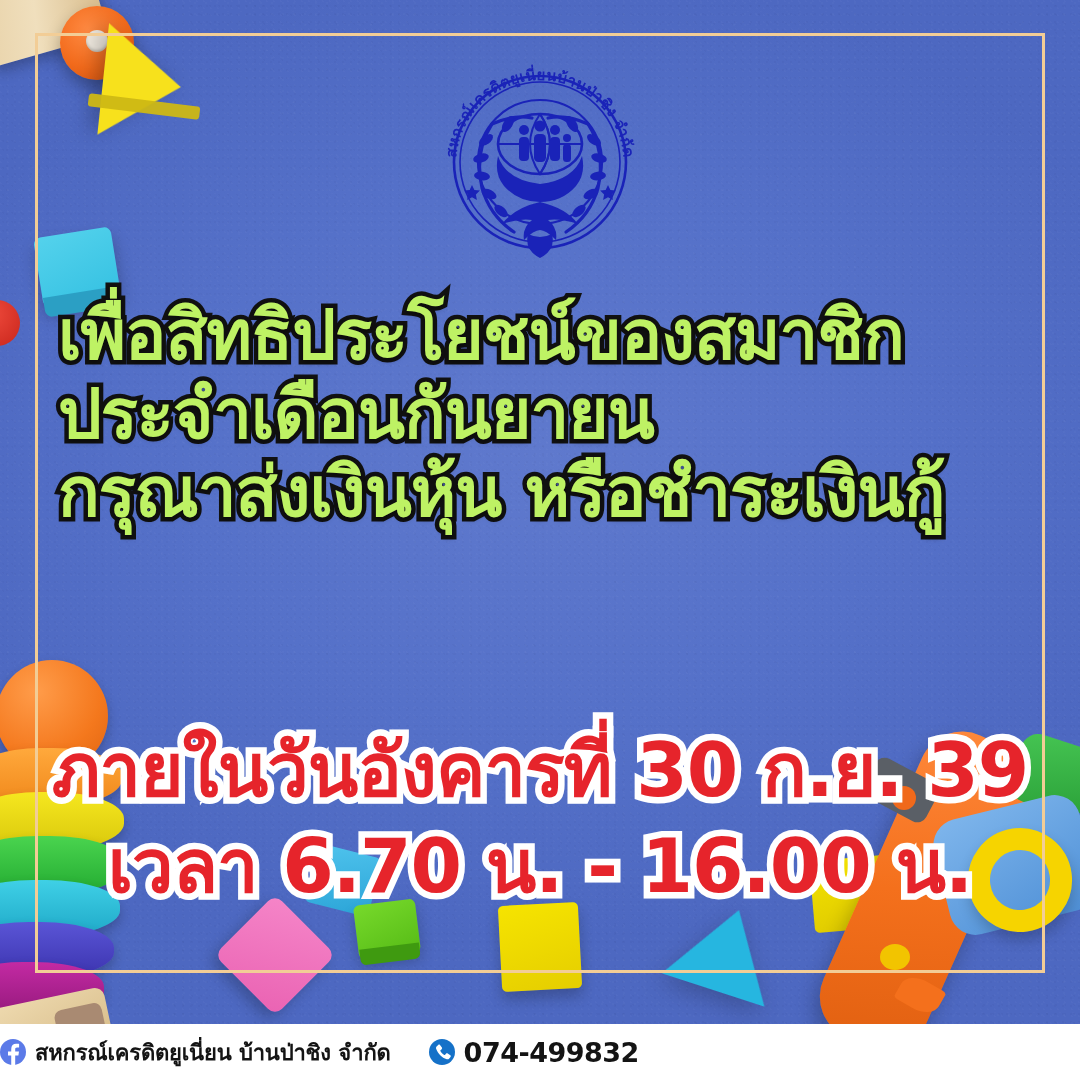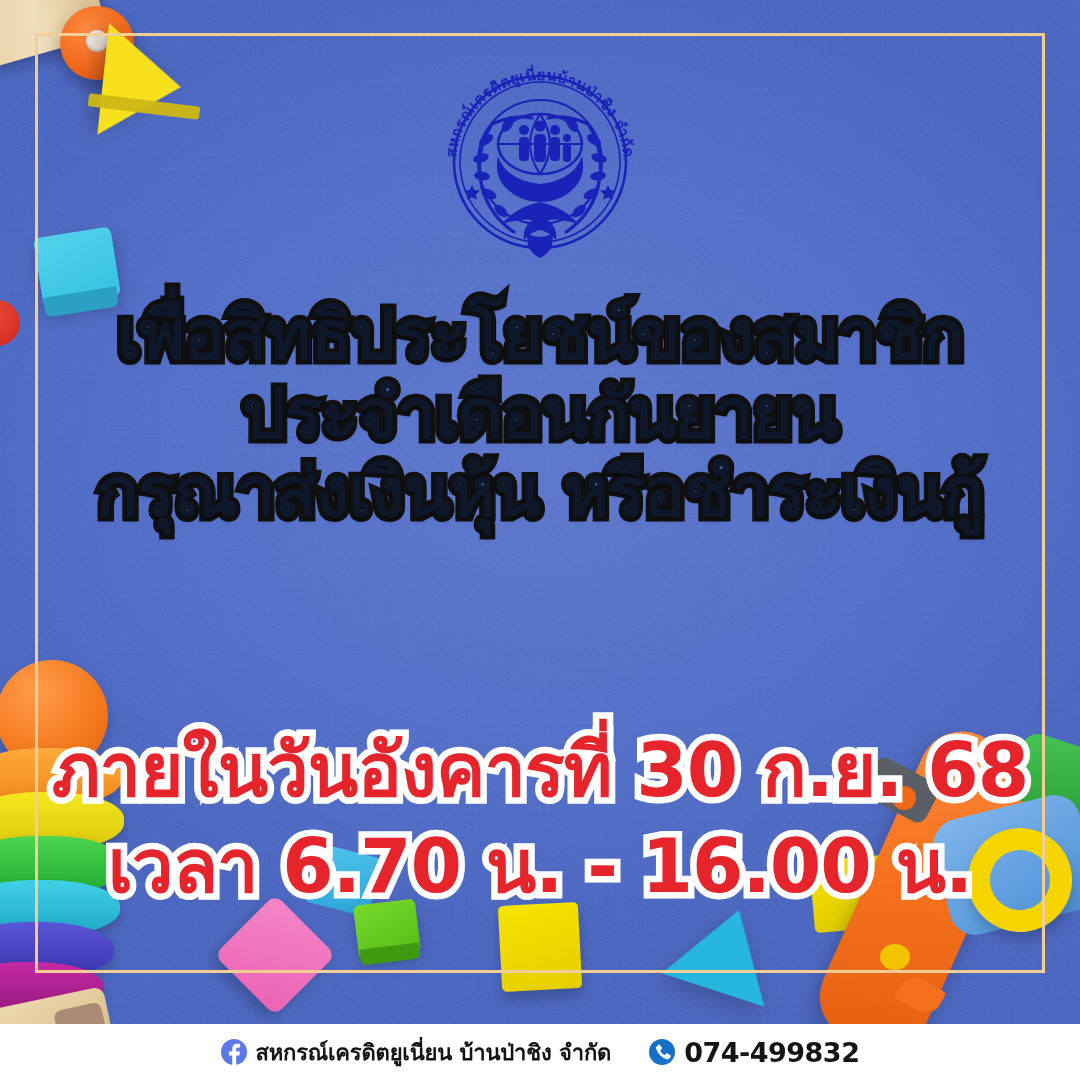--- a/index.html
+++ b/index.html
@@ -206,26 +206,25 @@
   }
   .logo{
     position:relative;width:216px;height:216px;border-radius:50%;
     display:block;
   }
   .logo svg{display:block;width:216px;height:216px;}
 
   
   .headline{
     position:absolute;left:0;right:0;top:296px;
-    text-align:center;
     font-family:"DejaVu Sans","Liberation Sans",sans-serif;
     font-weight:700;
     font-size:69px;
     line-height:1.14;
-    color:#0f172a;
+    color:#bef264;
     letter-spacing:-1px;
     -webkit-text-stroke:9px #111111;
     paint-order:stroke fill;
     text-shadow:0 3px 5px rgba(0,0,0,.35);
     padding:0 58px;
   }
   .headline .ln{display:block;white-space:nowrap;}
 
   
   .datetime{
@@ -240,21 +239,21 @@
     -webkit-text-stroke:13px #ffffff;
     paint-order:stroke fill;
     padding:0 28px;
   }
   .datetime .ln{display:block;white-space:nowrap;}
 
   
   .footer{
     position:absolute;left:0;right:0;bottom:0;height:56px;
     background:#ffffff;
-    display:flex;align-items:center;justify-content:center;
+    display:flex;align-items:center;justify-content:flex-start;
     gap:38px;
   }
   .f-item{display:flex;align-items:center;gap:9px;}
   .f-icon{
     width:26px;height:26px;border-radius:50%;
     display:flex;align-items:center;justify-content:center;
     flex:0 0 auto;
   }
   .f-icon svg{display:block;}
   .fb{background:#5b7ae8;}
@@ -388,21 +387,21 @@
     </div>
   </div>
 
   <div class="headline">
     <span class="ln">เพื่อสิทธิประโยชน์ของสมาชิก</span>
     <span class="ln">ประจำเดือนกันยายน</span>
     <span class="ln">กรุณาส่งเงินหุ้น หรือชำระเงินกู้</span>
   </div>
 
   <div class="datetime">
-    <span class="ln">ภายในวันอังคารที่ 30 ก.ย. 68</span>
+    <span class="ln">ภายในวันอังคารที่ 30 ก.ย. 39</span>
     <span class="ln">เวลา 6.70 น. - 16.00 น.</span>
   </div>
 
   <div class="footer">
 
     <div class="f-item">
       <span class="f-icon fb">
         <svg width="26" height="26" viewBox="0 0 26 26" xmlns="http://www.w3.org/2000/svg">
           <path d="M15.2 26v-9.6h3.2l.6-3.8h-3.8V10.2c0-1.1.3-1.8 1.9-1.8h2V5c-.35-.05-1.55-.15-2.95-.15-2.92 0-4.92 1.78-4.92 5.05v2.7H8v3.8h3.23V26z" fill="#ffffff"></path>
         </svg>

